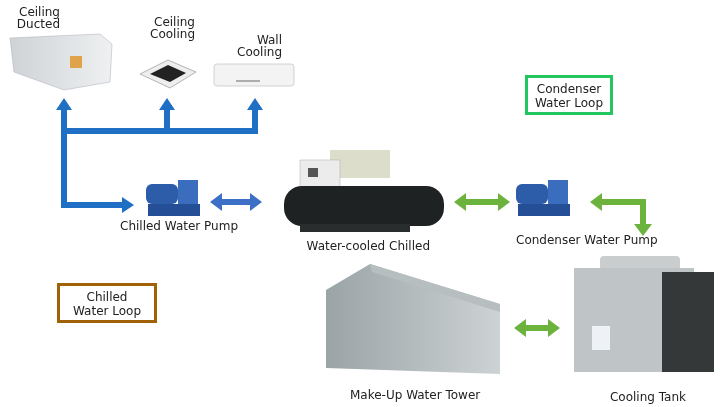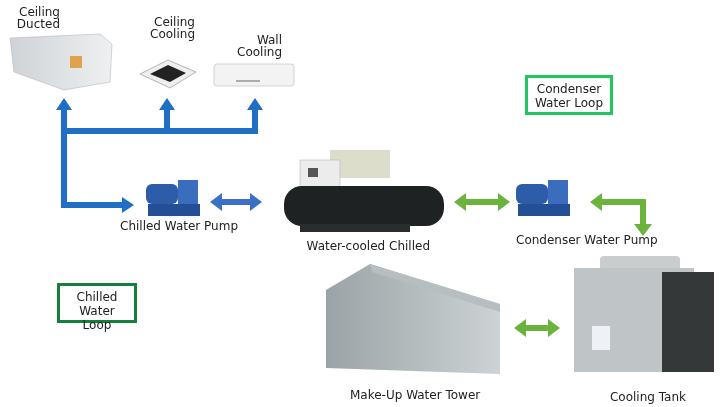--- a/index.html
+++ b/index.html
@@ -114,20 +114,20 @@
   <div>Wall</div>
   <div>Cooling</div>
 </div>
 
 <div class="lbl" style="left:120px;top:220px;width:110px;">Chilled Water Pump</div>
 <div class="lbl" style="left:300px;top:240px;width:130px;">Water-cooled Chilled</div>
 <div class="lbl" style="left:484px;top:234px;width:126px;margin-left:32px;">Condenser Water Pump</div>
 <div class="lbl" style="left:350px;top:389px;width:120px;">Make-Up Water Tower</div>
 <div class="lbl" style="left:596px;top:391px;width:90px;">Cooling Tank</div>
 
-<div class="box" style="left:57px;top:283px;width:80px;height:40px;border:3px solid #15803d;">
+<div class="box" style="left:57px;top:283px;width:100px;height:40px;border:3px solid #a16207;">
   <div>Chilled</div>
   <div>Water Loop</div>
 </div>
 <div class="box" style="left:525px;top:75px;width:88px;height:40px;border:3px solid #22c55e;">
   <div>Condenser</div>
   <div>Water Loop</div>
 </div>
 
 </body></html>

